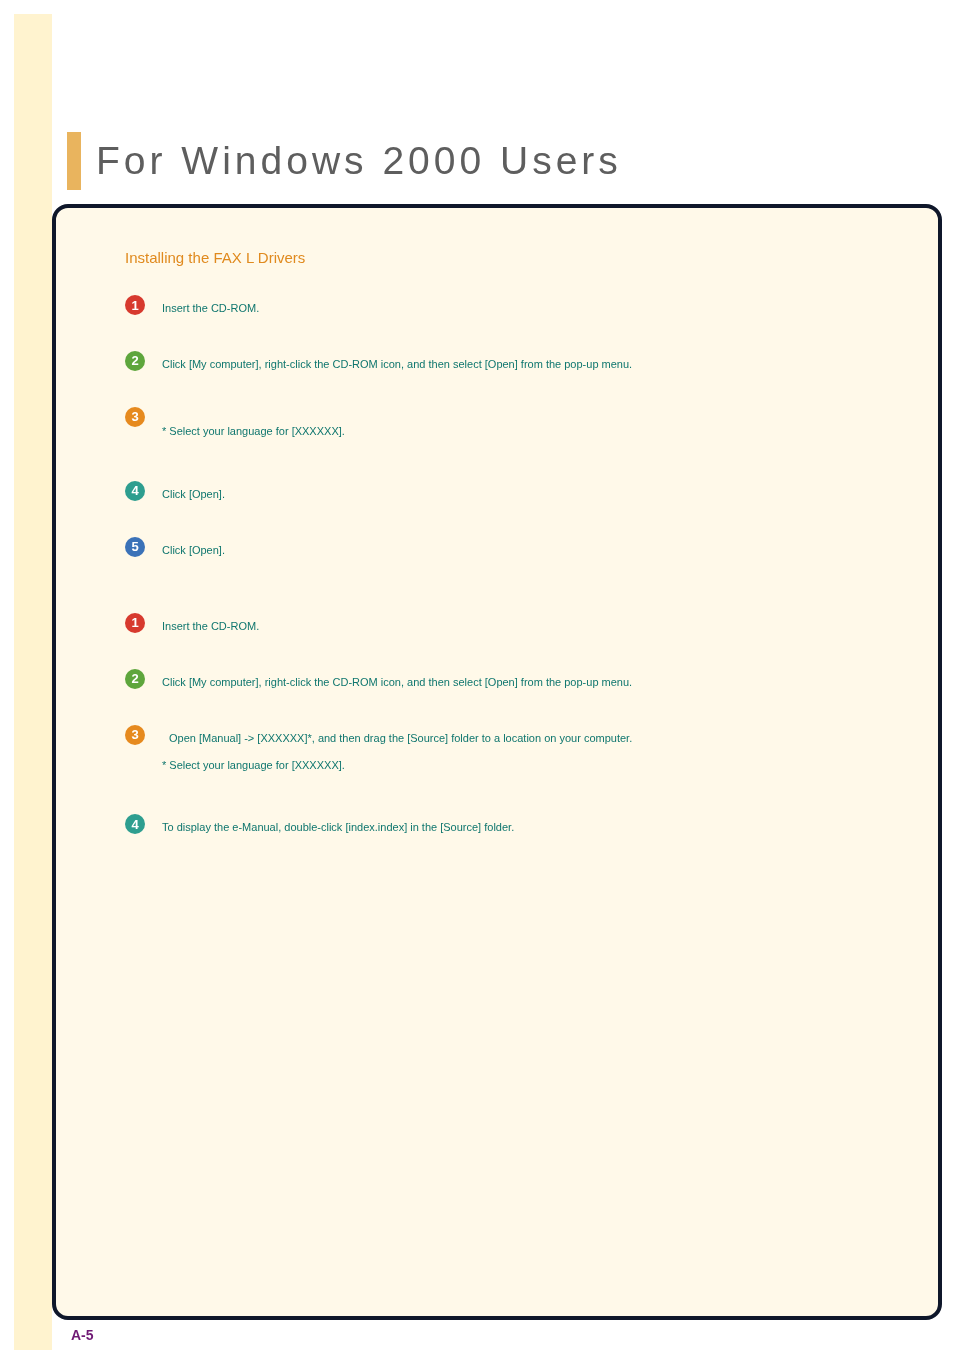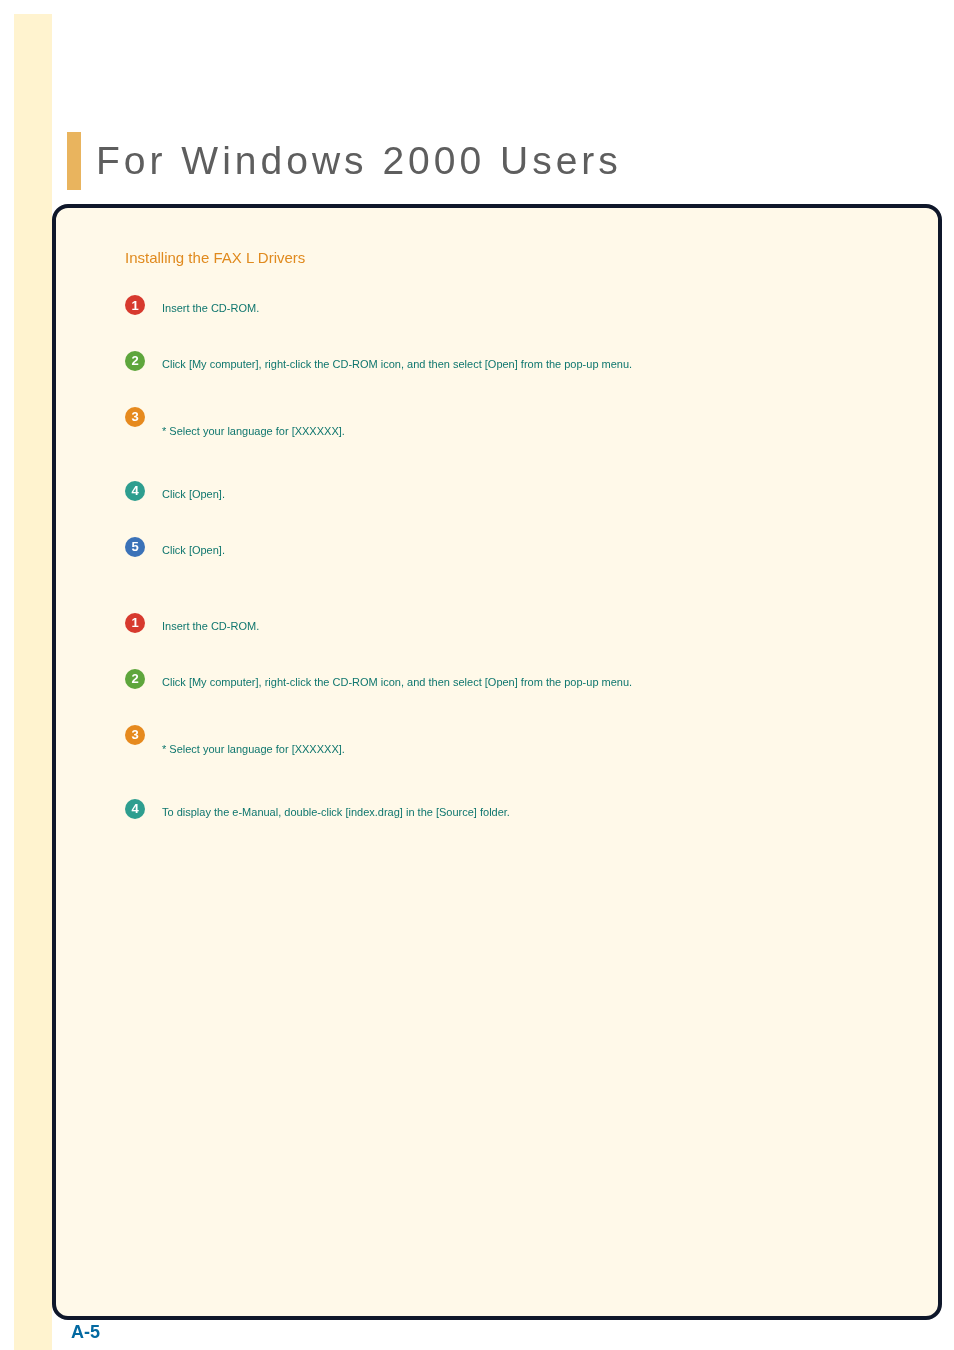--- a/index.html
+++ b/index.html
@@ -23,21 +23,21 @@
     color: #fff; font-weight: 700; font-size: 13px; margin-right: 10px; margin-top: 1px;
   }
   .c-red { background: #D73A2E; }
   .c-green { background: #5EA63C; }
   .c-orange { background: #E68A1E; }
   .c-teal { background: #2E9E8F; }
   .c-blue { background: #3B72B8; }
   .step .txt { color: #0f766e; font-size: 11px; line-height: 1.45; }
   .sub { display: block; margin-top: 4px; padding-left: 0; }
   .spacer { height: 20px; }
-  .page-num { position: absolute; left: 50px; bottom: 14px; color: #0369a1; font-weight: 700; font-size: 18px; }
+  .page-num { position: absolute; left: 50px; bottom: 14px; color: #701a75; font-weight: 700; font-size: 14px; }
 </style>
 </head>
 <body>
 
 <div class="page">
   <div class="left-bar"></div>
   <div class="accent-tab"></div>
   <div class="heading">For Windows 2000 Users</div>
 
   <div class="panel">
@@ -74,24 +74,25 @@
       <div class="num c-red">1</div>
       <div class="txt">Insert the CD-ROM.</div>
     </div>
     <div class="step">
       <div class="num c-green">2</div>
       <div class="txt">Click [My computer], right-click the CD-ROM icon, and then select [Open] from the pop-up menu.</div>
     </div>
     <div class="step">
       <div class="num c-orange">3</div>
       <div class="txt">
+        <span>Open [Manual] -&gt; [XXXXXX]*, and then drag the [Source] folder to a location on your computer.</span>
         <span class="sub">* Select your language for [XXXXXX].</span>
       </div>
     </div>
     <div class="step">
       <div class="num c-teal">4</div>
-      <div class="txt">To display the e-Manual, double-click [index.drag] in the [Source] folder.</div>
+      <div class="txt">To display the e-Manual, double-click [index.index] in the [Source] folder.</div>
     </div>
 
   </div>
 
   <div class="page-num">A-5</div>
 </div>
 
 </body></html>

